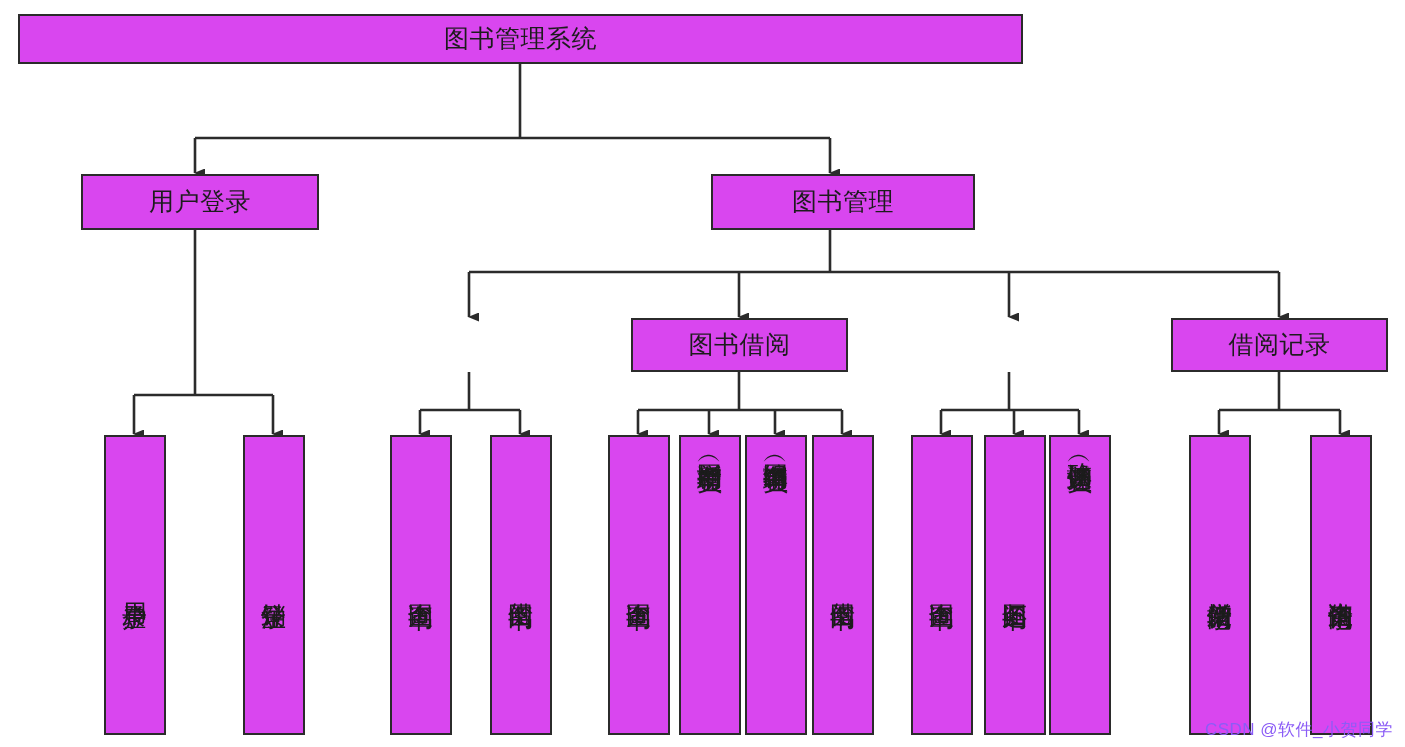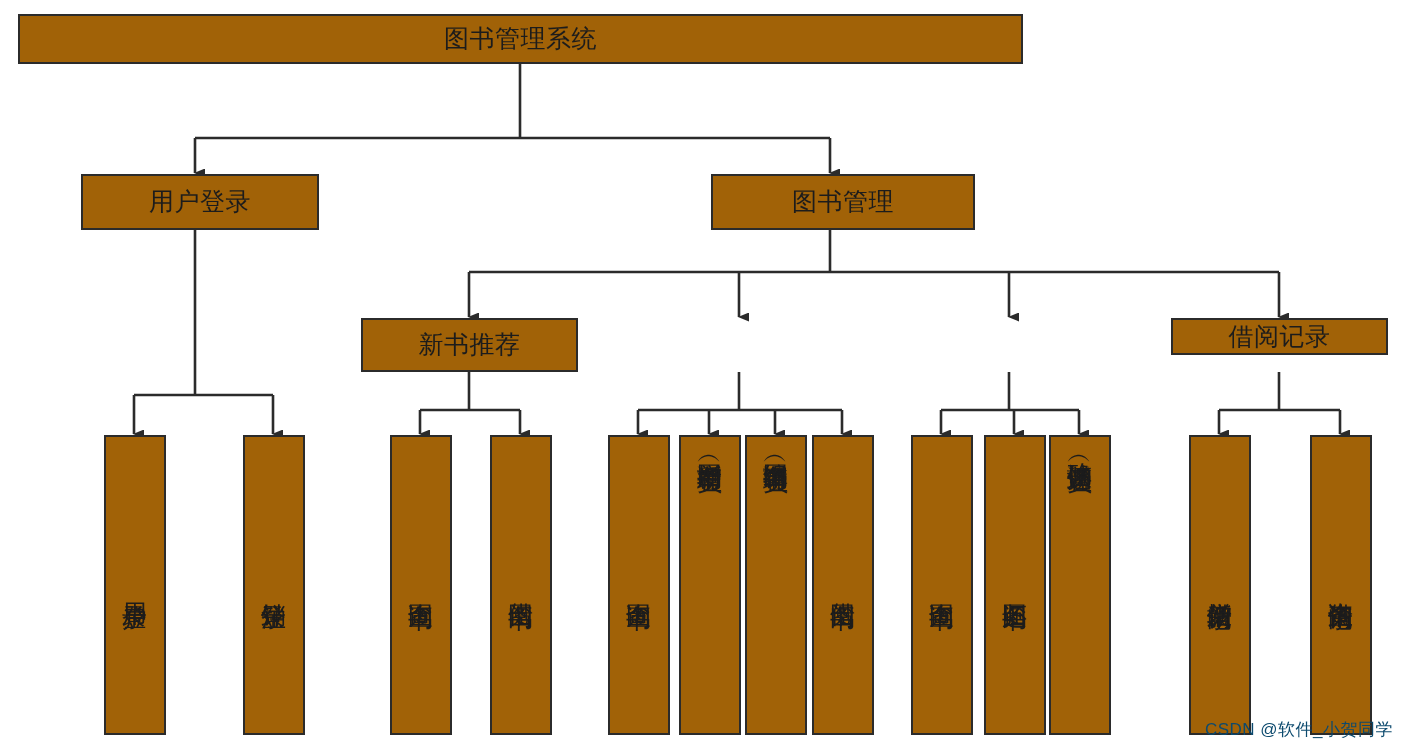--- a/index.html
+++ b/index.html
@@ -21,21 +21,21 @@
     position: absolute;
     left: 0;
     top: 0;
     width: 1405px;
     height: 747px;
   }
   .node-box {
     position: absolute;
     box-sizing: border-box;
     border: 2px solid #2b2b2b;
-    background: #a16207;
+    background: #d946ef;
     display: flex;
     align-items: center;
     justify-content: center;
     overflow: hidden;
   }
   .node-label-h {
     font-size: 25px;
     color: #1c1c1c;
     line-height: 1.1;
     white-space: nowrap;
@@ -57,21 +57,21 @@
   }
   .node-box.leaf.center-text {
     align-items: center;
     padding-top: 0;
   }
   #watermark {
     position: absolute;
     right: 12px;
     bottom: 6px;
     font-size: 17px;
-    color: #0c4a6e;
+    color: #8b5cf6;
     letter-spacing: 0.5px;
     white-space: nowrap;
     pointer-events: none;
   }
 </style>
 </head>
 <body>
 
 <div id="diagram-root">
 
@@ -122,24 +122,24 @@
     <span class="node-label-h">图书管理系统</span>
   </div>
 
   <div class="node-box" id="node-l1-0" style="left: 81px; top: 174px; width: 238px; height: 56px;">
     <span class="node-label-h">用户登录</span>
   </div>
   <div class="node-box" id="node-l1-1" style="left: 711px; top: 174px; width: 264px; height: 56px;">
     <span class="node-label-h">图书管理</span>
   </div>
 
-  <div class="node-box" id="node-l2-0" style="left: 361px; top: 318px; width: 217px; height: 54px;">
-    <span class="node-label-h">新书推荐</span>
+  <div class="node-box" id="node-l2-1" style="left: 631px; top: 318px; width: 217px; height: 54px;">
+    <span class="node-label-h">图书借阅</span>
   </div>
-  <div class="node-box" id="node-l2-3" style="left: 1171px; top: 318px; width: 217px; height: 37px;">
+  <div class="node-box" id="node-l2-3" style="left: 1171px; top: 318px; width: 217px; height: 54px;">
     <span class="node-label-h">借阅记录</span>
   </div>
 
   <div class="node-box leaf center-text" id="node-leaf-0" style="left: 104px; top: 435px; width: 62px; height: 300px;">
     <span class="node-label-v">用户登录</span>
   </div>
   <div class="node-box leaf center-text" id="node-leaf-1" style="left: 243px; top: 435px; width: 62px; height: 300px;">
     <span class="node-label-v">注销登录</span>
   </div>
   <div class="node-box leaf center-text" id="node-leaf-2" style="left: 390px; top: 435px; width: 62px; height: 300px;">

